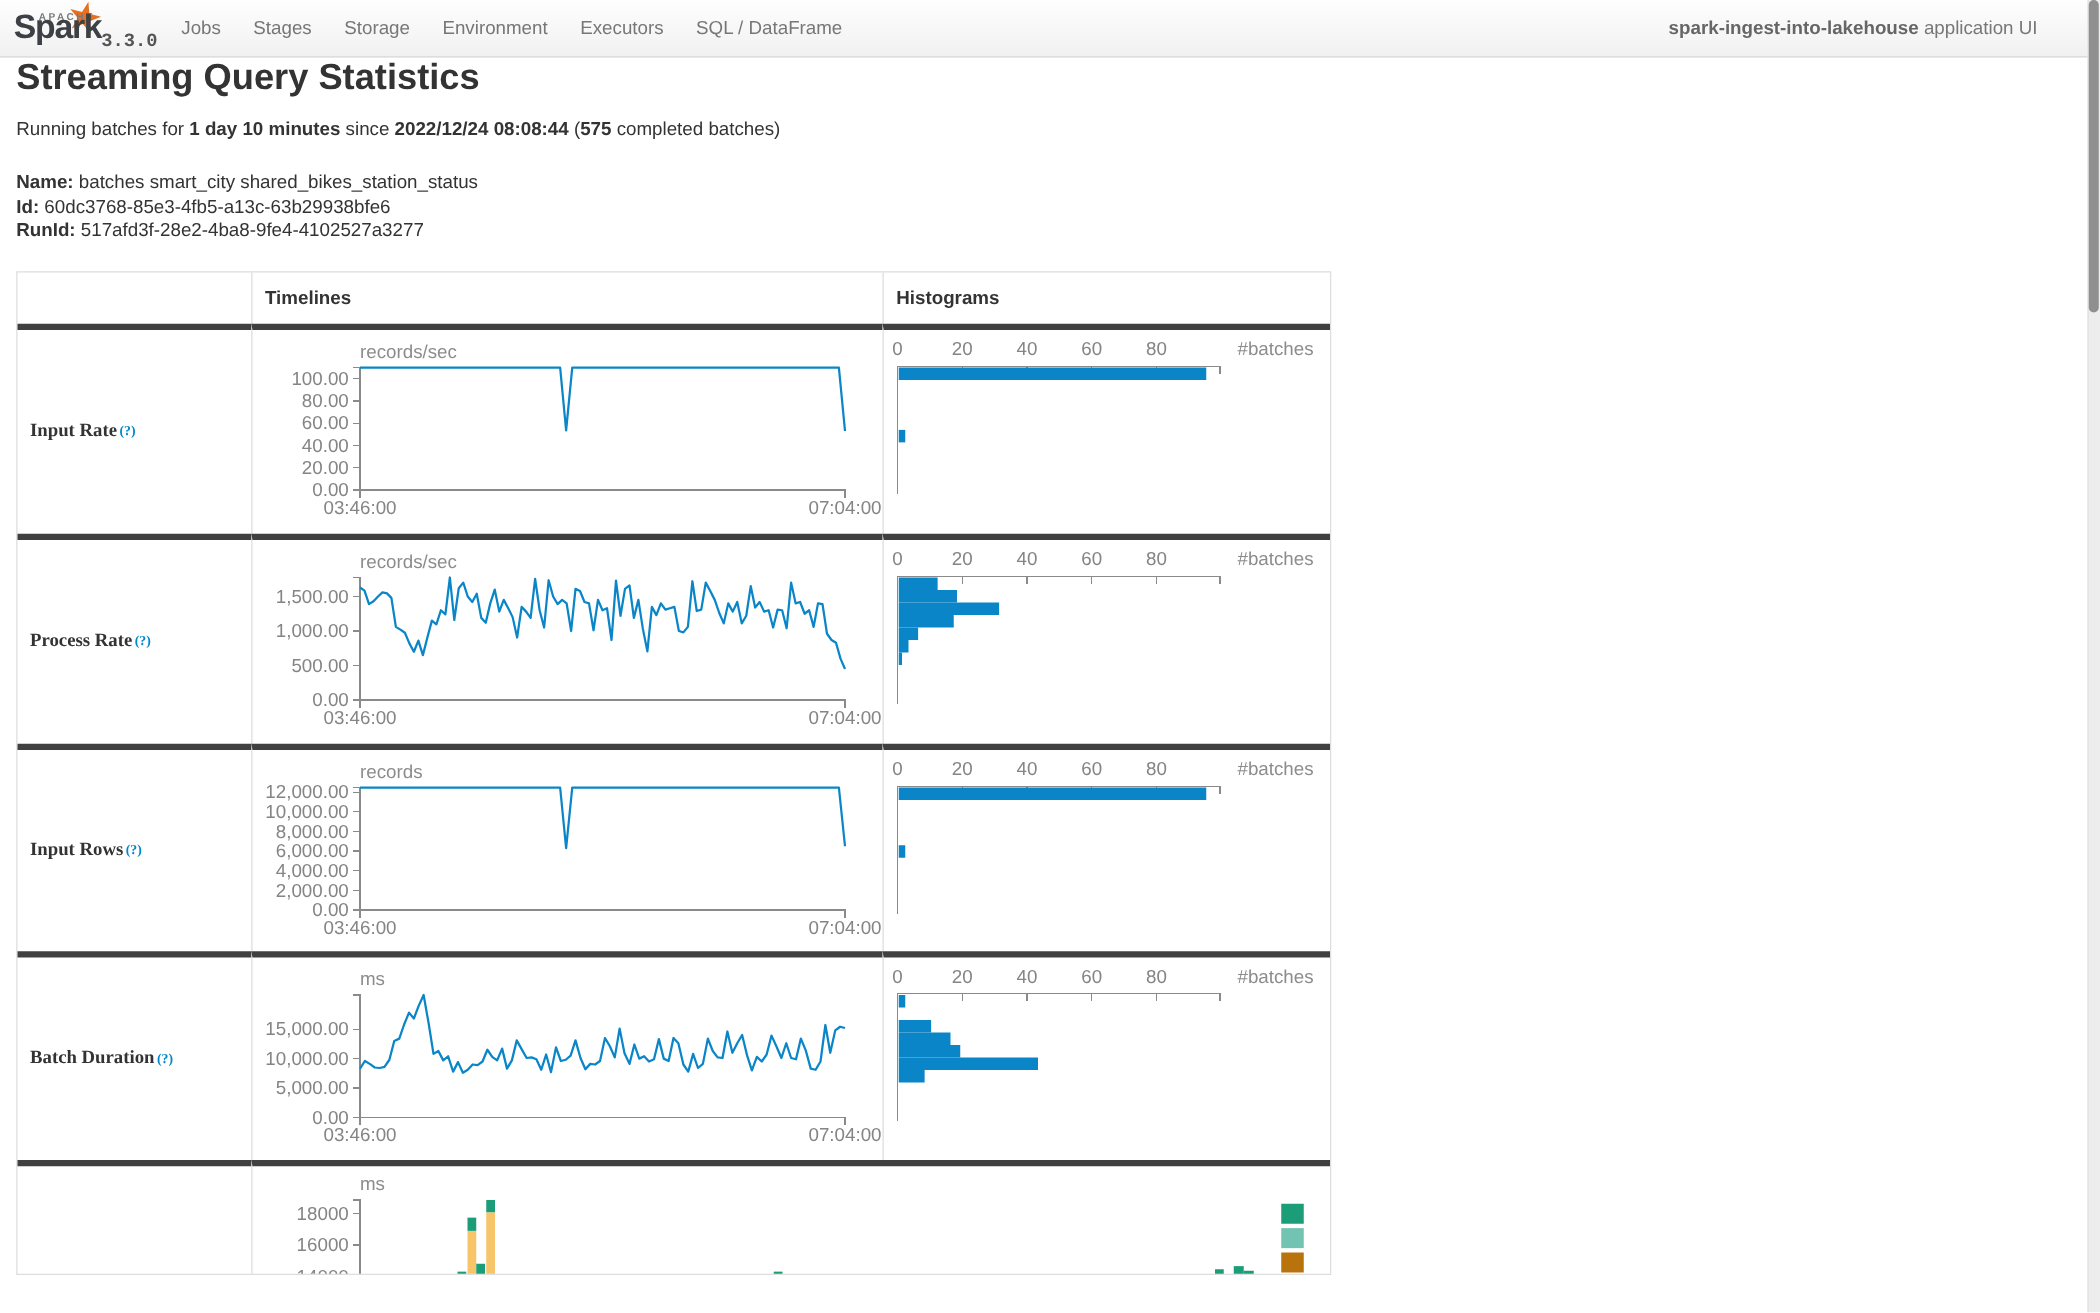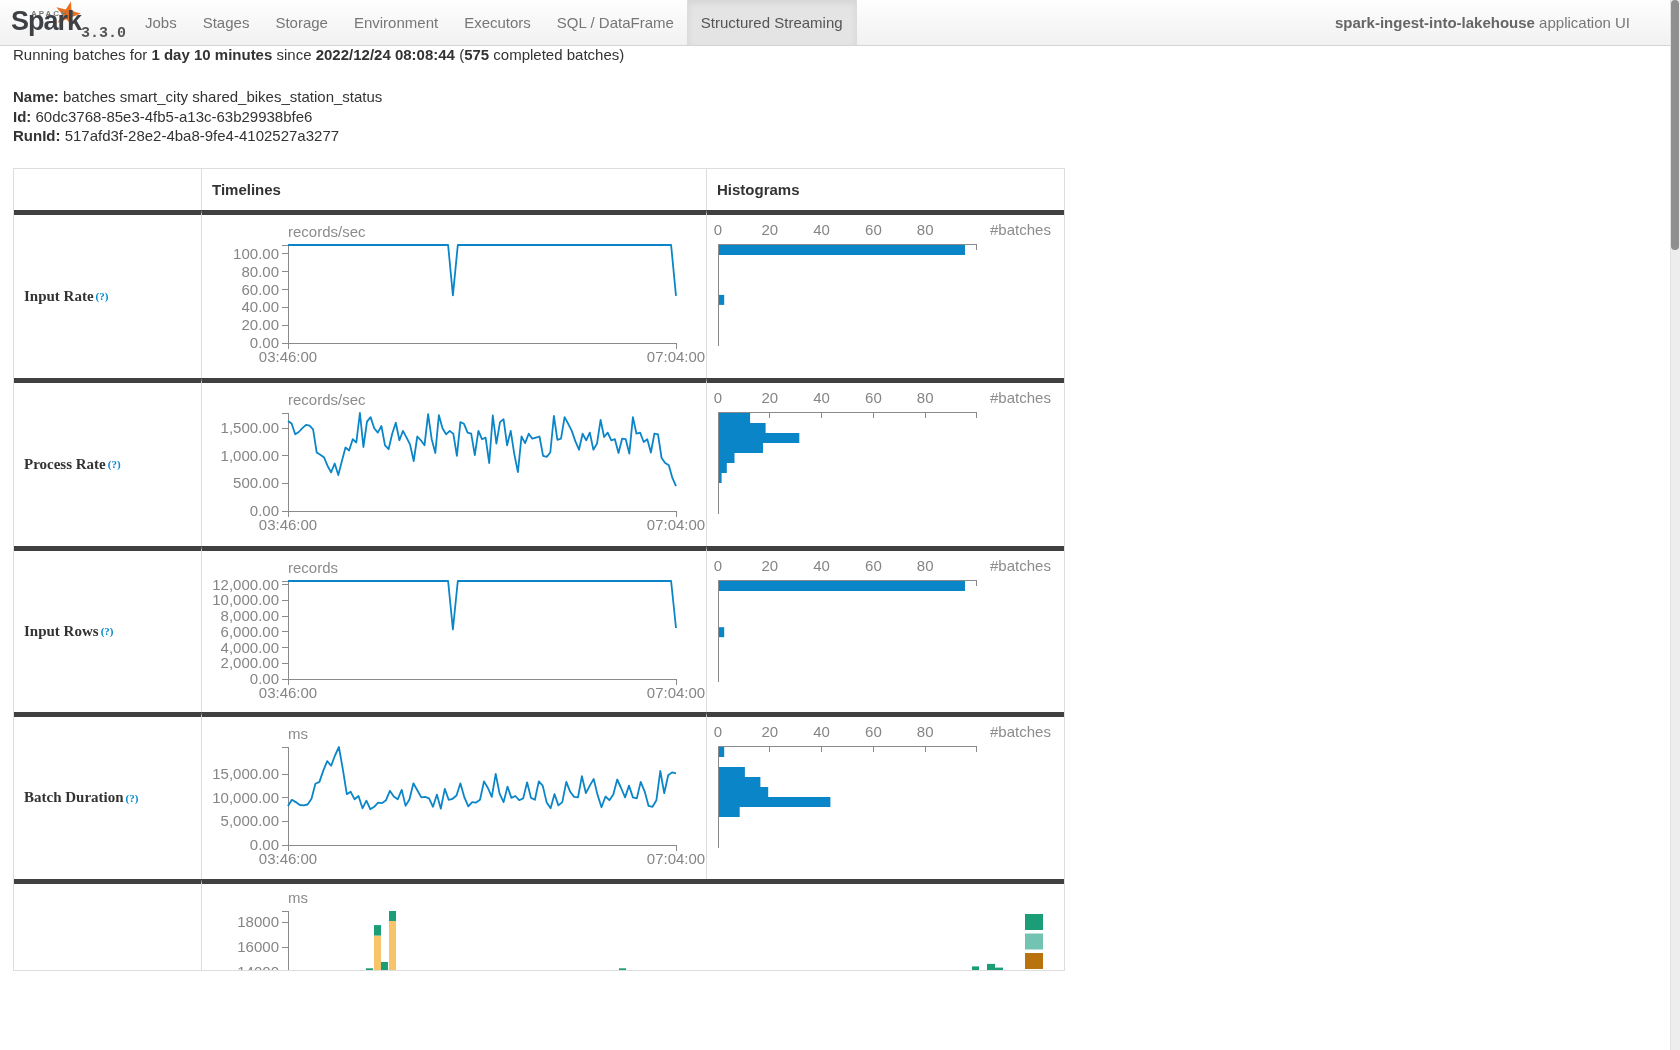--- a/index.html
+++ b/index.html
@@ -65,28 +65,28 @@
     <span class="logo-name">Spark</span>
     <span class="logo-version">3.3.0</span>
   </div>
   <ul class="tabs">
       <li class="tab">Jobs</li>
       <li class="tab">Stages</li>
       <li class="tab">Storage</li>
       <li class="tab">Environment</li>
       <li class="tab">Executors</li>
       <li class="tab">SQL / DataFrame</li>
-      <li class="tab active">Structured Streaming</li>
     </ul>
   <div class="app-title">
     <b>spark-ingest-into-lakehouse</b><span> application UI</span>
   </div>
 </nav>
 
 <div class="content" style="margin-top:46px;">
+  <h2 class="page-title">Streaming Query Statistics</h2>
 
   <p class="running"><span>Running batches for </span><b>1 day 10 minutes</b><span> since </span><b>2022/12/24 08:08:44</b><span> (</span><b>575</b><span> completed batches)</span></p>
 
   <div class="meta">
     <div><b>Name:</b><span> batches smart_city shared_bikes_station_status</span></div>
     <div><b>Id:</b><span> 60dc3768-85e3-4fb5-a13c-63b29938bfe6</span></div>
     <div><b>RunId:</b><span> 517afd3f-28e2-4ba8-9fe4-4102527a3277</span></div>
   </div>
 
   <div class="stats-table">

